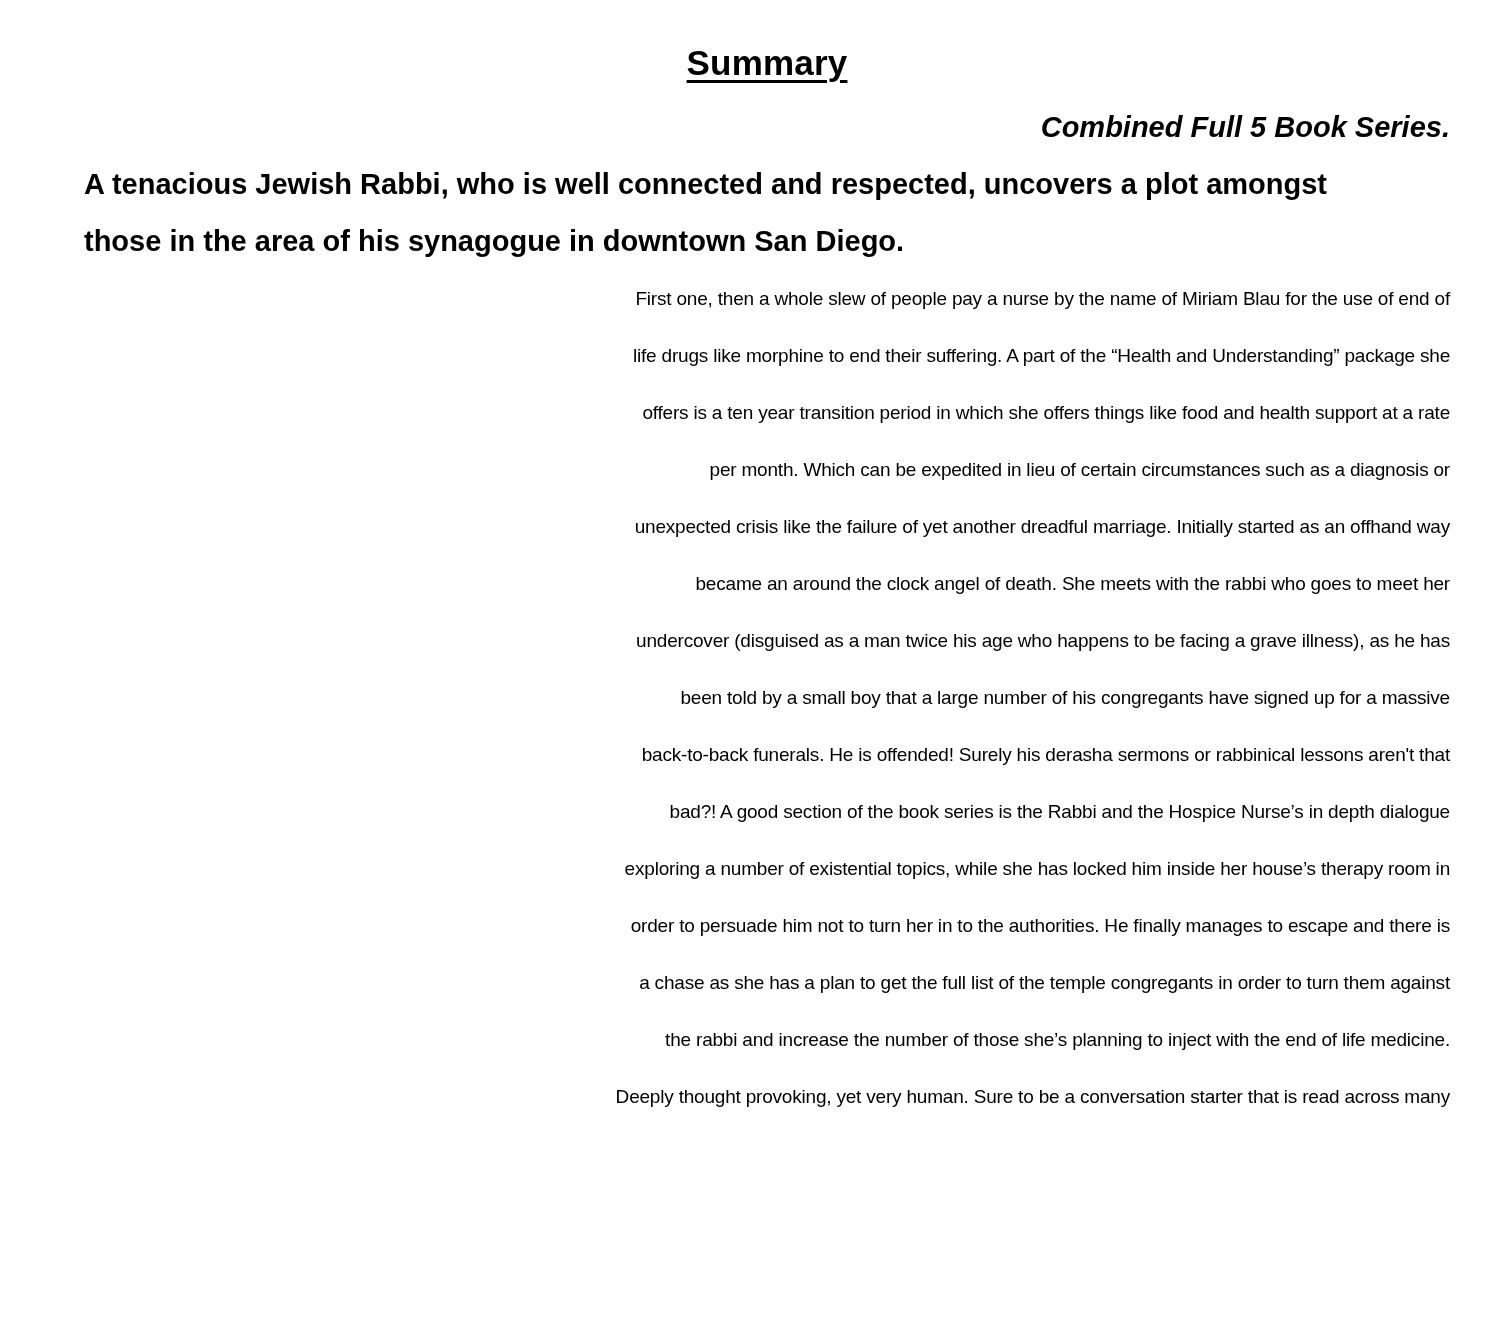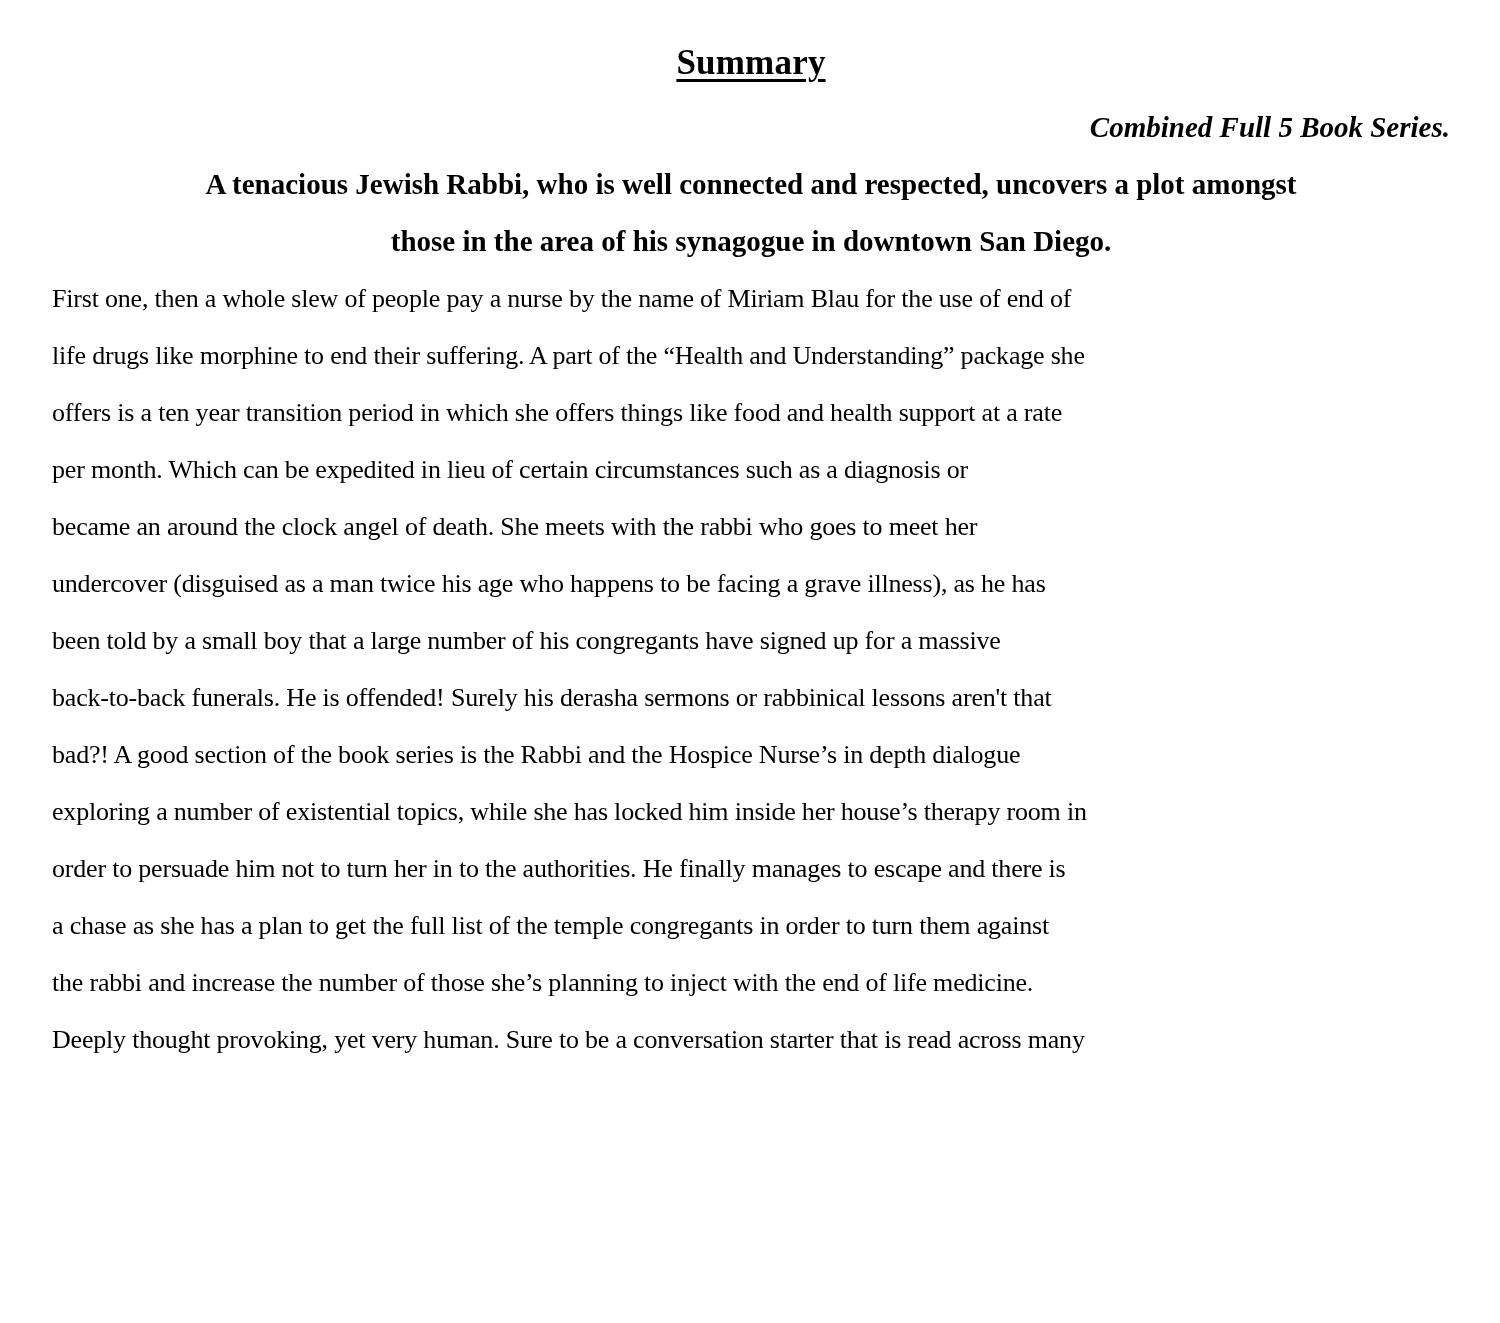--- a/index.html
+++ b/index.html
@@ -6,22 +6,22 @@
     margin: 0;
     padding: 0;
     background: #ffffff;
   }
   .page {
     position: relative;
     width: 1500px;
     height: 1323px;
     background: #ffffff;
     box-sizing: border-box;
-    padding: 34px 50px 0 52px;
-    font-family: Liberation Serif, serif;
+    padding: 34px 50px 0 84px;
+    font-family: Liberation Sans, sans-serif;
     color: #000000;
     overflow: hidden;
   }
   .title-line {
     text-align: center;
     font-size: 35px;
     font-weight: 700;
     line-height: 57px;
     letter-spacing: 0.2px;
   }
@@ -38,28 +38,28 @@
     line-height: 57px;
     white-space: nowrap;
     text-align: right;
   }
   .intro .line {
     font-size: 29px;
     font-weight: 700;
     line-height: 57px;
     white-space: nowrap;
     letter-spacing: 0px;
-    text-align: center;
   }
   .bodytext .line {
-    font-size: 26px;
+    font-size: 19px;
     font-weight: 400;
     line-height: 57px;
     white-space: nowrap;
     letter-spacing: -0.2px;
+    text-align: right;
   }
 </style>
 </head>
 <body>
 
 <div class="page">
   <div class="title-line">
     <span class="title-text">Summary</span>
   </div>
 
@@ -68,20 +68,21 @@
   <div class="intro">
       <div class="line">A tenacious Jewish Rabbi, who is well connected and respected, uncovers a plot amongst</div>
       <div class="line">those in the area of his synagogue in downtown San Diego.</div>
     </div>
 
   <div class="bodytext">
       <div class="line">First one, then a whole slew of people pay a nurse by the name of Miriam Blau for the use of end of</div>
       <div class="line">life drugs like morphine to end their suffering. A part of the “Health and Understanding” package she</div>
       <div class="line">offers is a ten year transition period in which she offers things like food and health support at a rate</div>
       <div class="line">per month. Which can be expedited in lieu of certain circumstances such as a diagnosis or</div>
+      <div class="line">unexpected crisis like the failure of yet another dreadful marriage. Initially started as an offhand way</div>
       <div class="line">became an around the clock angel of death. She meets with the rabbi who goes to meet her</div>
       <div class="line">undercover (disguised as a man twice his age who happens to be facing a grave illness), as he has</div>
       <div class="line">been told by a small boy that a large number of his congregants have signed up for a massive</div>
       <div class="line">back-to-back funerals. He is offended! Surely his derasha sermons or rabbinical lessons aren't that</div>
       <div class="line">bad?! A good section of the book series is the Rabbi and the Hospice Nurse’s in depth dialogue</div>
       <div class="line">exploring a number of existential topics, while she has locked him inside her house’s therapy room in</div>
       <div class="line">order to persuade him not to turn her in to the authorities. He finally manages to escape and there is</div>
       <div class="line">a chase as she has a plan to get the full list of the temple congregants in order to turn them against</div>
       <div class="line">the rabbi and increase the number of those she’s planning to inject with the end of life medicine.</div>
       <div class="line">Deeply thought provoking, yet very human. Sure to be a conversation starter that is read across many</div>

